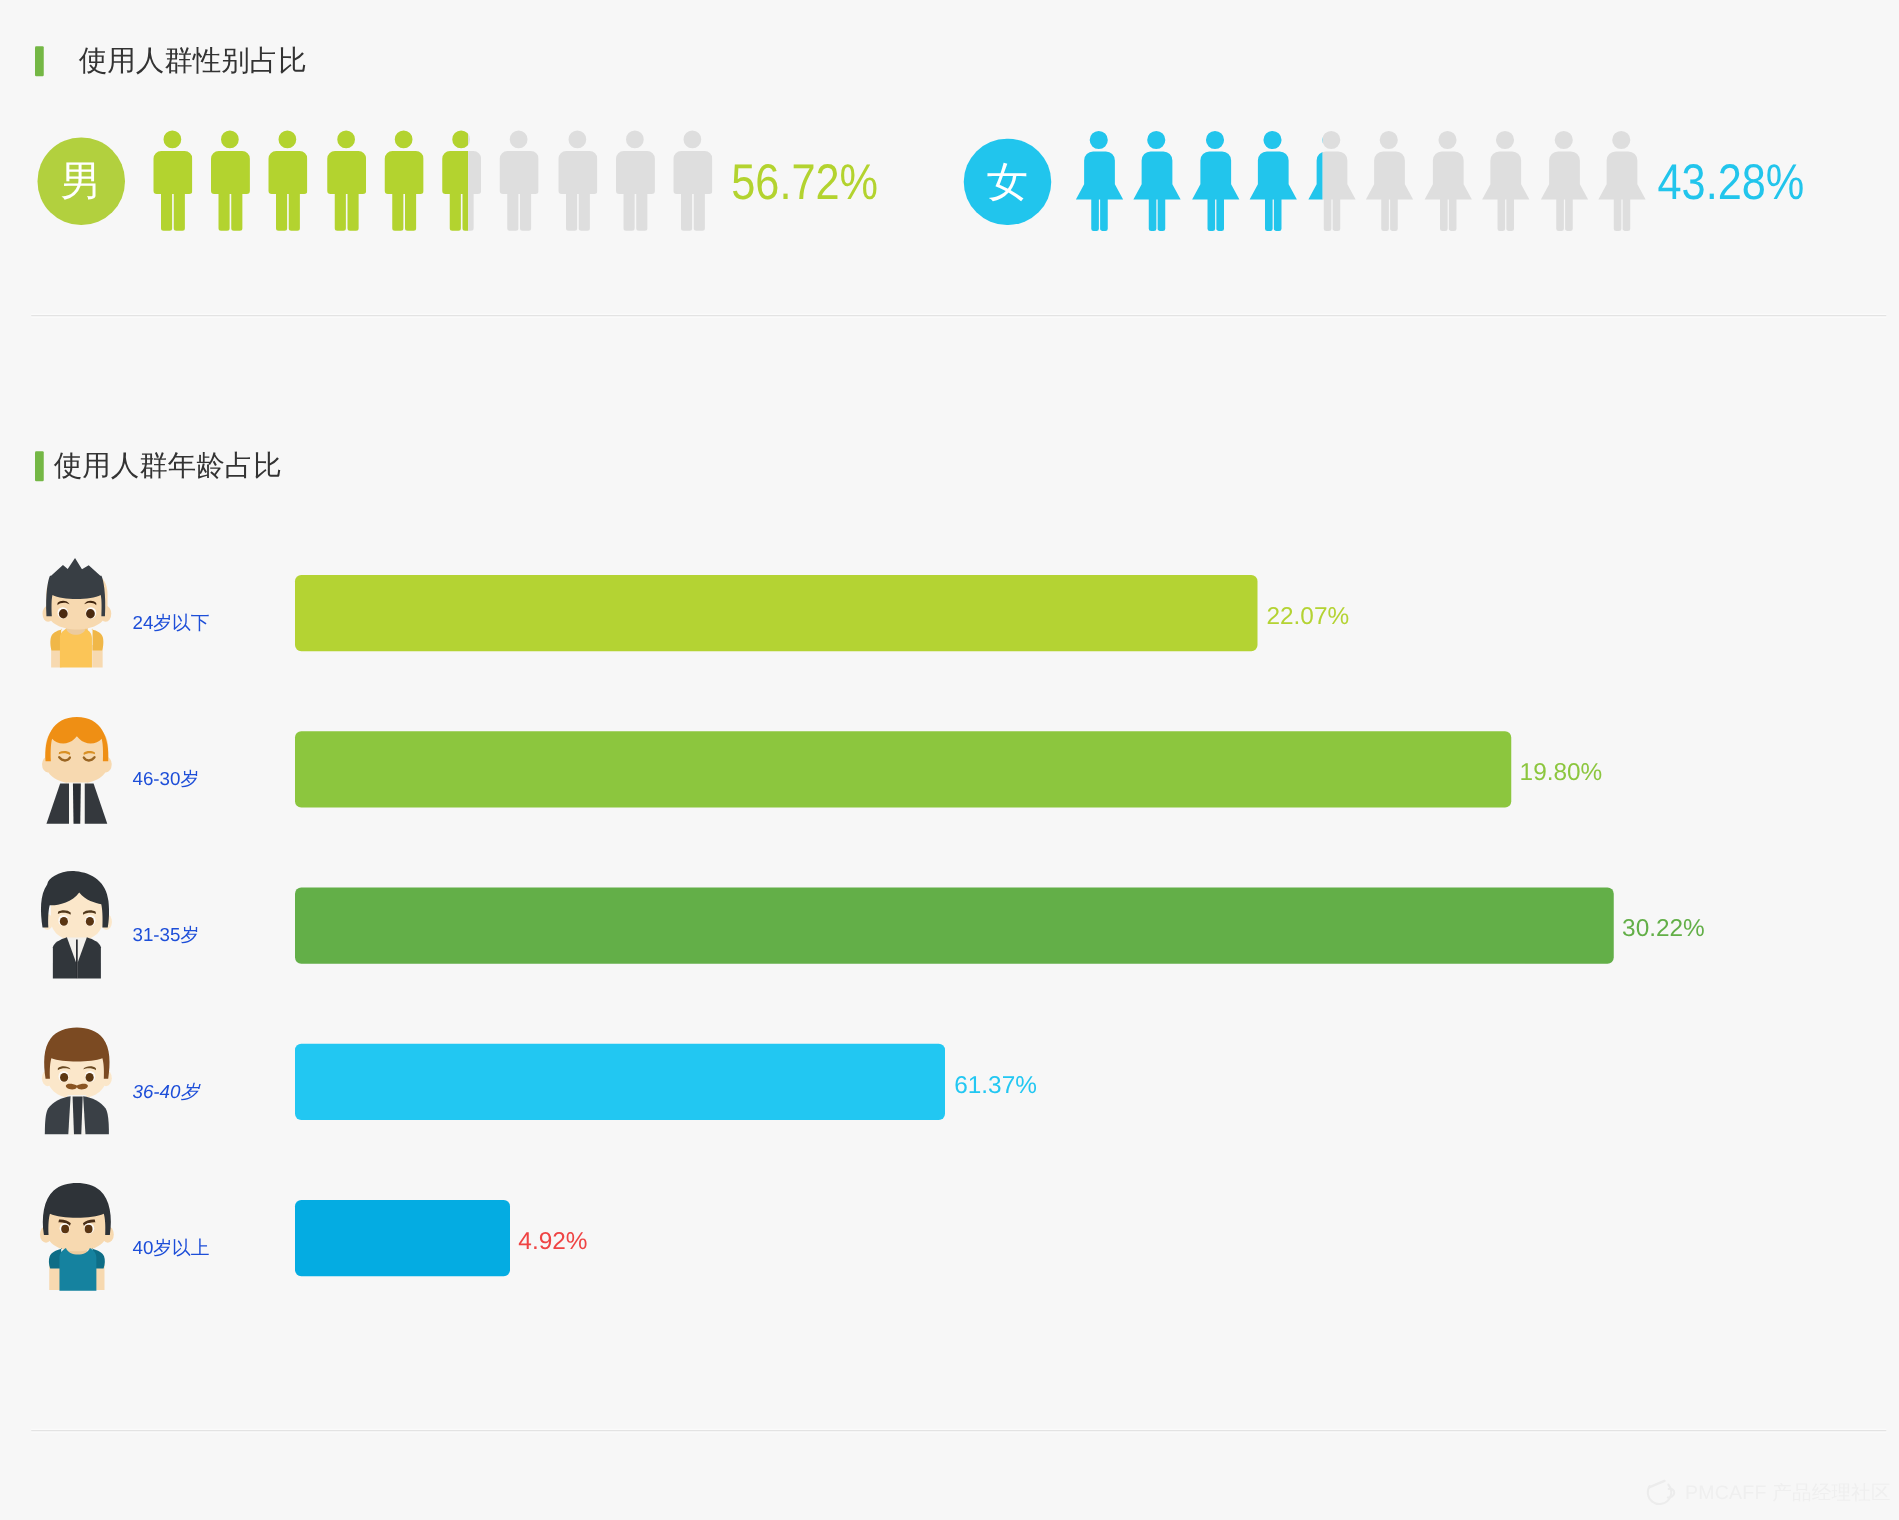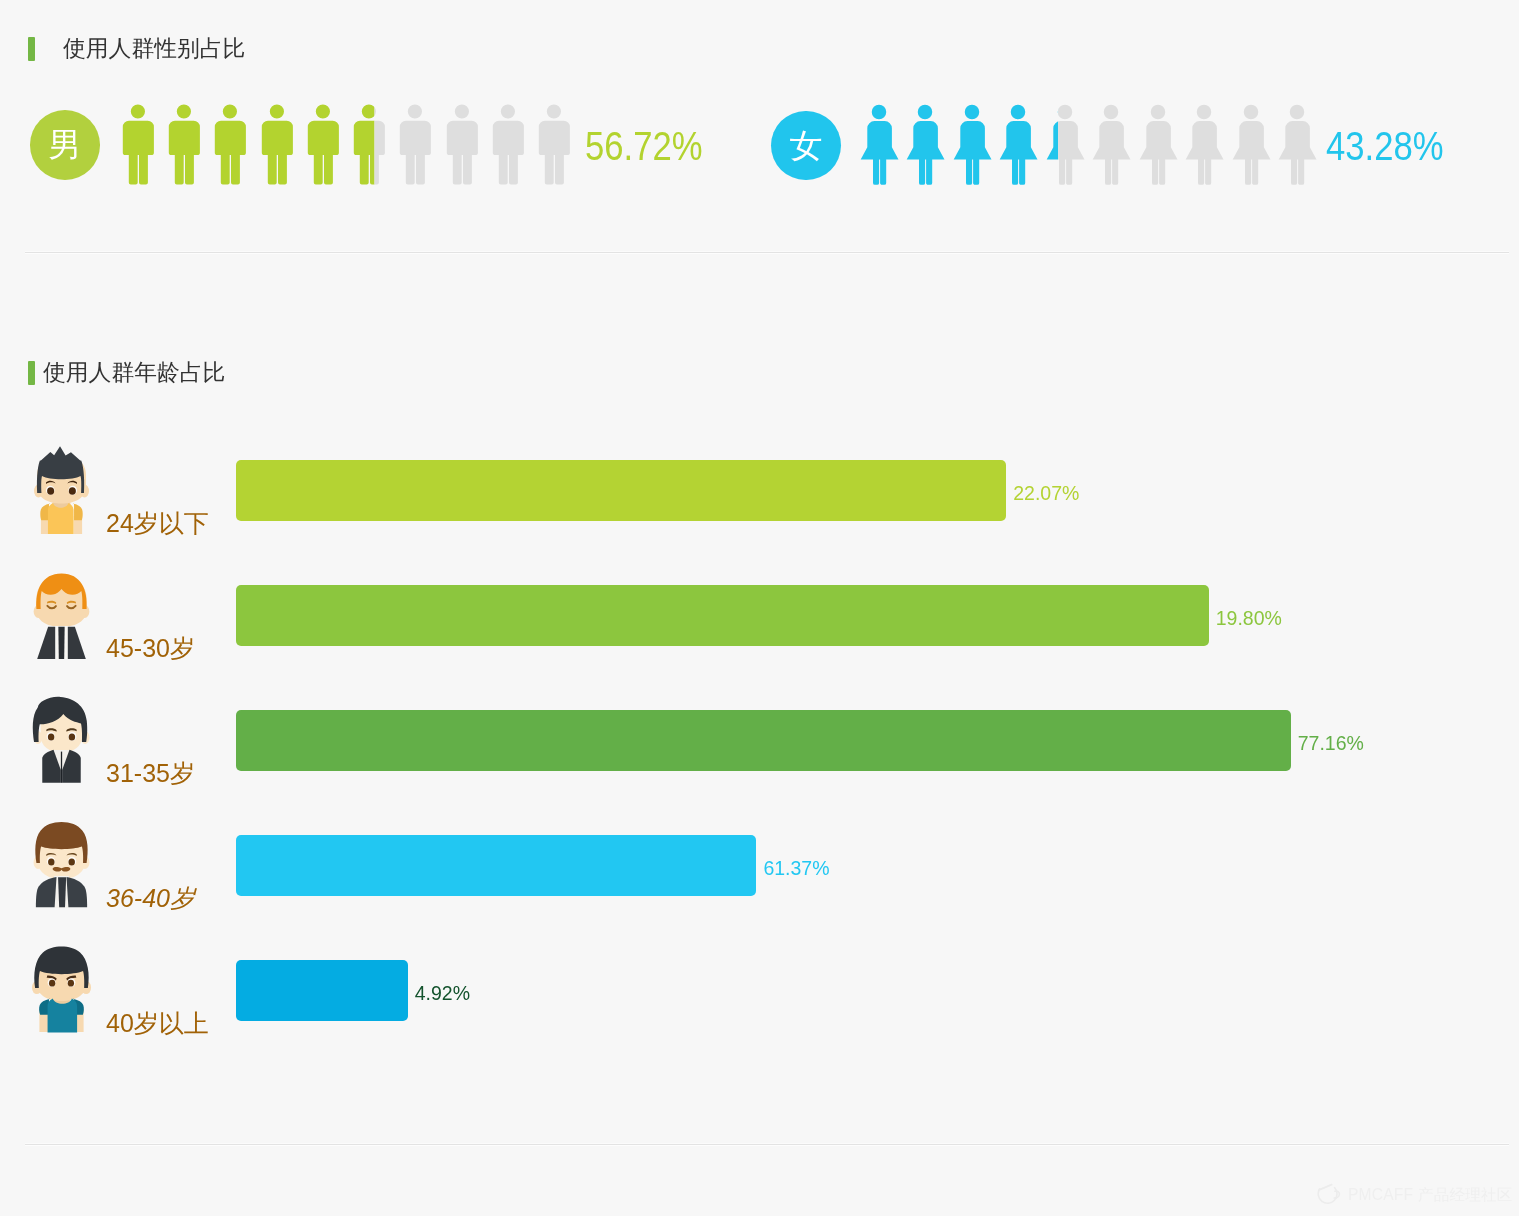--- a/index.html
+++ b/index.html
@@ -22,21 +22,21 @@
 
   
   .gender{position:absolute;}
   .gbadge{position:absolute;border-radius:50%;display:flex;align-items:center;justify-content:center;
           color:#ffffff;font-size:33px;line-height:1;}
   .gpct{position:absolute;font-size:40px;line-height:1;white-space:nowrap;transform:scaleX(.866);transform-origin:0 50%;}
 
   
   .agerow{position:absolute;left:0;}
   .avatar{position:absolute;}
-  .agelabel{position:absolute;font-size:25px;color:#a16207;white-space:nowrap;line-height:1;margin-top:20px;}
+  .agelabel{position:absolute;font-size:15px;color:#1d4ed8;white-space:nowrap;line-height:1;}
   .bar{position:absolute;border-radius:5px;}
   .barpct{position:absolute;font-size:19.5px;line-height:1;white-space:nowrap;}
 
   
   .wm{position:absolute;display:flex;align-items:center;opacity:1;}
   .wm .wmtxt{font-size:15.6px;color:#efefef;margin-left:7px;letter-spacing:.2px;line-height:1;white-space:nowrap;}
 </style>
 </head>
 <body>
 
@@ -356,21 +356,21 @@
             </g>
             <g>
               <path d="M19.8 34.8 C22.6 38.1 26.9 38.1 29.0 35.1" fill="none" stroke="#9a6522" stroke-width="2.0" stroke-linecap="round"></path>
               <path d="M50.2 34.8 C47.4 38.1 43.1 38.1 41.0 35.1" fill="none" stroke="#9a6522" stroke-width="2.0" stroke-linecap="round"></path>
             </g>
             <path d="M26.0 55.0 L26.0 88.0 L44.0 88.0 L44.0 55.0 Z" fill="#f8f7f4"></path>
             <path d="M20.6 55.7 L28.2 55.7 L28.2 88.0 L8.8 88.0 Z" fill="#34383d"></path>
             <path d="M49.4 55.7 L41.8 55.7 L41.8 88.0 L61.2 88.0 Z" fill="#34383d"></path>
             <path d="M31.6 55.8 h6.8 L37.9 88.0 h-5.8 Z" fill="#2a2e33"></path>
           </svg></div>
-        <div class="agelabel" style="left: 106px; top: 31px;">45-30岁</div>
+        <div class="agelabel" style="left: 106px; top: 31px;">46-30岁</div>
         <div class="bar" style="left: 236px; top: 0px; width: 972.7px; height: 61px; background: rgb(140, 198, 62);"></div>
         <div class="barpct" style="left: 1215.7px; top: 24px; color: rgb(140, 198, 62);">19.80%</div>
       </div>
       <div class="agerow" style="top: 710px; left: 0px; width: 1387px; height: 61px;">
         <div class="avatar" style="left: 28.5px; top: -14px; width: 65px; height: 90px; transform-origin: 0px 0px;"><svg viewBox="0 0 70 90" width="65" height="90" preserveAspectRatio="none">
             <g>
               <ellipse cx="9.6" cy="41.5" rx="4.8" ry="6.4" fill="#fbe7ca"></ellipse>
               <ellipse cx="60.4" cy="41.5" rx="4.8" ry="6.4" fill="#fbe7ca"></ellipse>
             </g>
             <path d="M26 49 h18 v11 h-18 z" fill="#eccb9e"></path>
@@ -386,21 +386,21 @@
               <circle cx="46.6" cy="40.4" r="4.4" fill="#fdfbf8"></circle>
               <circle cx="46.2" cy="41.1" r="3.5" fill="#5a3512"></circle>
             </g>
             <path d="M25.8 54.0 L35 75.0 L44.2 54.0 Z" fill="#f2f0ec"></path>
             <path d="M26.4 53.8 C20.4 55.6 15.4 58.0 14.3 61.8 L14.3 86.8 L34.3 86.8 L34.3 74.0 Z" fill="#31363b"></path>
             <path d="M43.6 53.8 C49.6 55.6 54.6 58.0 55.7 61.8 L55.7 86.8 L35.7 86.8 L35.7 74.0 Z" fill="#31363b"></path>
             <path d="M34.3 55.6 h1.4 L35.7 86.8 h-1.4 Z" fill="#1e2227"></path>
           </svg></div>
         <div class="agelabel" style="left: 106px; top: 31px;">31-35岁</div>
         <div class="bar" style="left: 236px; top: 0px; width: 1054.7px; height: 61px; background: rgb(99, 175, 72);"></div>
-        <div class="barpct" style="left: 1297.7px; top: 24px; color: rgb(99, 175, 72);">77.16%</div>
+        <div class="barpct" style="left: 1297.7px; top: 24px; color: rgb(99, 175, 72);">30.22%</div>
       </div>
       <div class="agerow" style="top: 835px; left: 0px; width: 1519px; height: 61px;">
         <div class="avatar" style="left: 28.5px; top: -14px; width: 65px; height: 90px; transform-origin: 0px 0px;"><svg viewBox="0 0 70 90" width="65" height="90" preserveAspectRatio="none">
             <g>
               <ellipse cx="9.8" cy="41.5" rx="4.9" ry="6.4" fill="#fbe7ca"></ellipse>
               <ellipse cx="60.2" cy="41.5" rx="4.9" ry="6.4" fill="#fbe7ca"></ellipse>
             </g>
             <path d="M26 50 h18 v11 h-18 z" fill="#eccb9e"></path>
             <path d="M9.8 26.0 C9.8 13.0 18.8 6.0 35 6.0 C51.2 6.0 60.2 13.0 60.2 26.0 L60.2 41.0 C60.2 51.6 49.6 58.0 35 58.0 C20.4 58.0 9.8 51.6 9.8 41.0 Z" fill="#fbe7ca"></path>
             <path d="M8.0 42.0 C6.0 30.0 6.0 17.5 12.4 9.8 C17.4 3.7 25.6 1.0 35 1.0 C44.4 1.0 52.6 3.7 57.6 9.8 C64.0 17.5 64.0 30.0 62.0 42.0 L58.2 42.0 C58.6 34.0 58.0 29.0 57.0 25.5 C47.2 29.0 22.8 29.0 13.0 25.5 C12.0 29.0 11.4 34.0 11.8 42.0 Z" fill="#7b4a22"></path>
@@ -444,21 +444,21 @@
               <circle cx="45.1" cy="37.2" r="3.4" fill="#5a3512"></circle>
             </g>
             <g>
               <path d="M11.2 64 h10 v22 h-10 z M48.8 64 h10 v22 h-10 z" fill="#f7d9b0"></path>
             </g>
             <path d="M22.5 52.8 C16.5 54.2 12.8 56.2 11.6 59.0 C10.5 61.6 10.7 65.6 12.0 68.7 L21.5 68.7 L21.5 52.4 Z M47.5 52.8 C53.5 54.2 57.2 56.2 58.4 59.0 C59.5 61.6 59.3 65.6 58.0 68.7 L48.5 68.7 L48.5 52.4 Z" fill="#0e6d86"></path>
             <path d="M25.6 52.4 C22.6 54.0 20.0 56.2 20.0 60.2 L20.0 86.5 L51.8 86.5 L51.8 60.2 C51.8 56.2 49.2 54.0 46.2 52.4 C43.8 59.4 28.0 59.4 25.6 52.4 Z" fill="#15829f"></path>
           </svg></div>
         <div class="agelabel" style="left: 106px; top: 31px;">40岁以上</div>
         <div class="bar" style="left: 236px; top: 0px; width: 171.7px; height: 61px; background: rgb(4, 172, 226);"></div>
-        <div class="barpct" style="left: 414.7px; top: 24px; color: #14532d;">4.92%</div>
+        <div class="barpct" style="left: 414.7px; top: 24px; color: #ef4444;">4.92%</div>
       </div>
     </div>
 
   <div class="hr" style="top:1144px;"></div>
 
   <div class="wm" style="left:1317px;top:1183px;">
     <svg width="24" height="24" viewBox="0 0 24 24">
       <path d="M17.6 4.6 A9.4 9.4 0 1 1 2.7 5.8" fill="none" stroke="#ececec" stroke-width="1.6" stroke-linecap="round"></path>
       <path d="M2.2 6.9 L14.6 1.7" fill="none" stroke="#ececec" stroke-width="1.8" stroke-linecap="round"></path>
       <path d="M17.9 8.2 C20.5 7.6 22.6 9.0 22.4 11.3 C22.2 13.6 19.8 15.2 17.2 15.0" fill="none" stroke="#ececec" stroke-width="1.6" stroke-linecap="round"></path>

